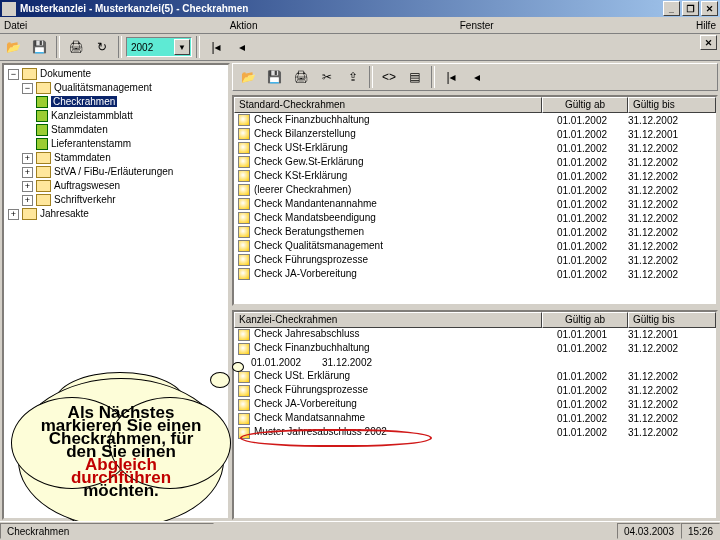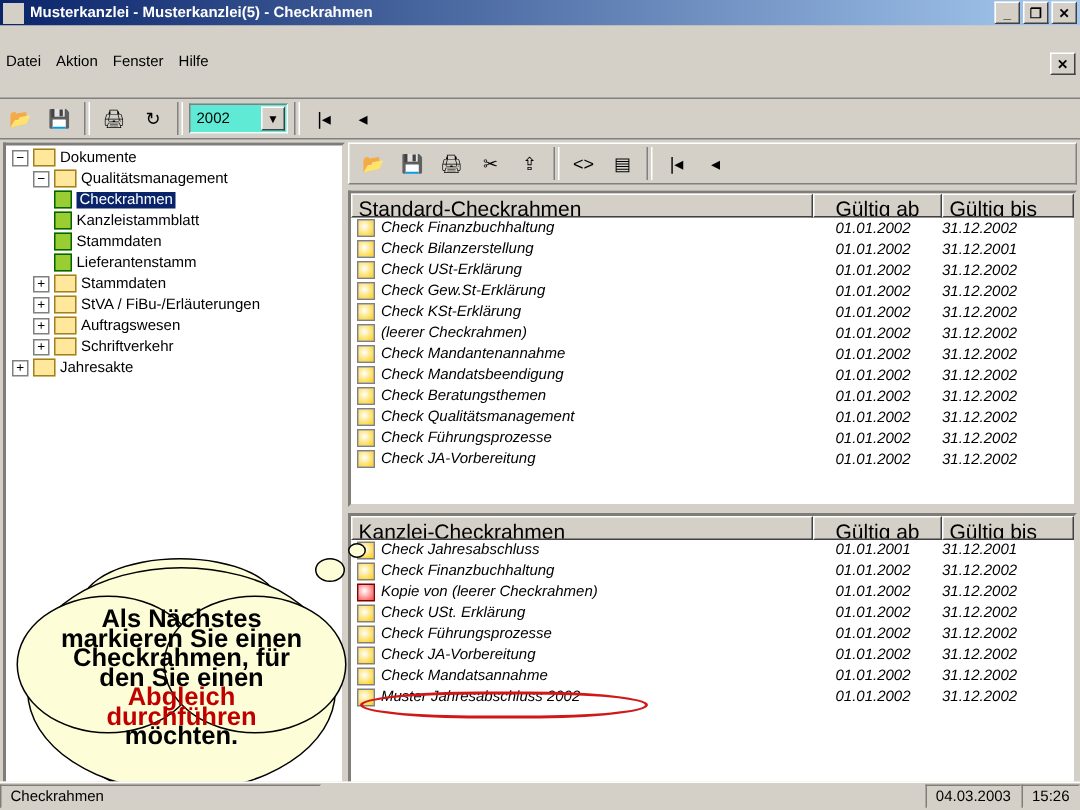--- a/index.html
+++ b/index.html
@@ -8,21 +8,21 @@
   .titlebar { height:17px; background:linear-gradient(to right,#0a246a,#a6caf0);
     display:flex; align-items:center; color:#fff; font-weight:bold;
     padding:0 2px; }
   .titlebar .ticon { width:14px; height:14px; background:#d4d0c8; margin-right:4px; }
   .titlebar .spacer { flex:1; }
   .winbtn { width:15px; height:13px; background:#d4d0c8; color:#000;
     border:1px solid #fff; border-right-color:#404040; border-bottom-color:#404040;
     margin-left:2px; display:flex; align-items:center; justify-content:center;
     font-size:9px; font-weight:bold; }
   .menubar { height:16px; background:#d4d0c8; display:flex; align-items:center;
-    padding:16px 4px; gap:10px; border-bottom:1px solid #808080; }
+    padding:0 4px; gap:10px; border-bottom:1px solid #808080;justify-content:space-between; }
   .menubar .mitem { color:#000; }
   .secondbar-close { position:absolute; right:3px; top:35px; }
   .toolbar { height:26px; background:#d4d0c8; display:flex; align-items:center;
     padding:0 2px; gap:2px; border-bottom:1px solid #808080;}
   .tbtn { width:22px; height:22px; border:1px solid #d4d0c8; display:flex;
     align-items:center; justify-content:center; font-size:12px; color:#000;}
   .sep { width:2px; height:22px; border-left:1px solid #808080; border-right:1px solid #fff;
     margin:0 2px;}
   .combo { height:18px; background:#5eead4; border:1px solid #808080;
     border-right-color:#fff; border-bottom-color:#fff; display:flex; align-items:center;
@@ -44,24 +44,24 @@
     border:1px solid #a08020; vertical-align:middle; margin-right:3px;}
   .leaf{display:inline-block;width:10px;height:10px;background:#9acd32;
     border:1px solid #006400; vertical-align:middle; margin-right:3px;}
   .sel{ background:#0a246a; color:#fff; padding:0 2px;}
   .rightpane{ flex:1; margin:2px 2px 2px 0; display:flex; flex-direction:column; gap:4px;}
   .rtoolbar{ height:26px; background:#d4d0c8; display:flex; align-items:center;
     padding:0 4px; gap:2px; border:1px solid #808080; border-top-color:#fff; border-left-color:#fff;}
   .listbox{ flex:1; background:#fff; border:2px inset #d4d0c8; overflow:hidden;}
   .listbox .hdr{ display:flex; height:16px; background:#d4d0c8; }
   .hcell{ border:1px solid #fff; border-right-color:#404040; border-bottom-color:#404040;
-    padding:1px 4px; font-size:14px; overflow:hidden;}
+    padding:1px 4px; font-size:10px; overflow:hidden;}
   .rows{ overflow:auto; height:calc(100% - 16px);}
   .row{ display:flex; height:14px; align-items:center;}
-  .cell{ padding:16px 4px; overflow:hidden; white-space:nowrap;font-style:italic;}
+  .cell{ padding:16px 4px; overflow:hidden; white-space:nowrap;}
   .c0{width:298px;} .c1{width:76px; text-align:center;} .c2{width:78px; }
   .rowicon{display:inline-block;width:10px;height:10px;border:1px solid #808080;
     background:radial-gradient(circle at 40% 40%,#fff,#ffcc00);
     vertical-align:middle;margin-right:4px;}
   .rowiconR{display:inline-block;width:10px;height:10px;border:1px solid #800000;
     background:radial-gradient(circle at 40% 40%,#fff,#ff4040);
     vertical-align:middle;margin-right:4px;}
   .highlight-oval{position:absolute; border:2px solid #d01818; border-radius:50%/60%;
     pointer-events:none;}
   .callout-wrap{ position:absolute; left:18px; top:378px; width:206px; height:150px;
@@ -242,21 +242,20 @@
             <div class="cell c0"><span class="rowicon"></span>Check Jahresabschluss</div>
             <div class="cell c1">01.01.2001</div>
             <div class="cell c2">31.12.2001</div>
           </div>
           <div class="row">
             <div class="cell c0"><span class="rowicon"></span>Check Finanzbuchhaltung</div>
             <div class="cell c1">01.01.2002</div>
             <div class="cell c2">31.12.2002</div>
           </div>
           <div class="row">
-            <div class="cell c0"><span class="rowiconR"></span>Kopie von (leerer Checkrahmen)</div>
             <div class="cell c1">01.01.2002</div>
             <div class="cell c2">31.12.2002</div>
           </div>
           <div class="row">
             <div class="cell c0"><span class="rowicon"></span>Check USt. Erklärung</div>
             <div class="cell c1">01.01.2002</div>
             <div class="cell c2">31.12.2002</div>
           </div>
           <div class="row">
             <div class="cell c0"><span class="rowicon"></span>Check Führungsprozesse</div>

